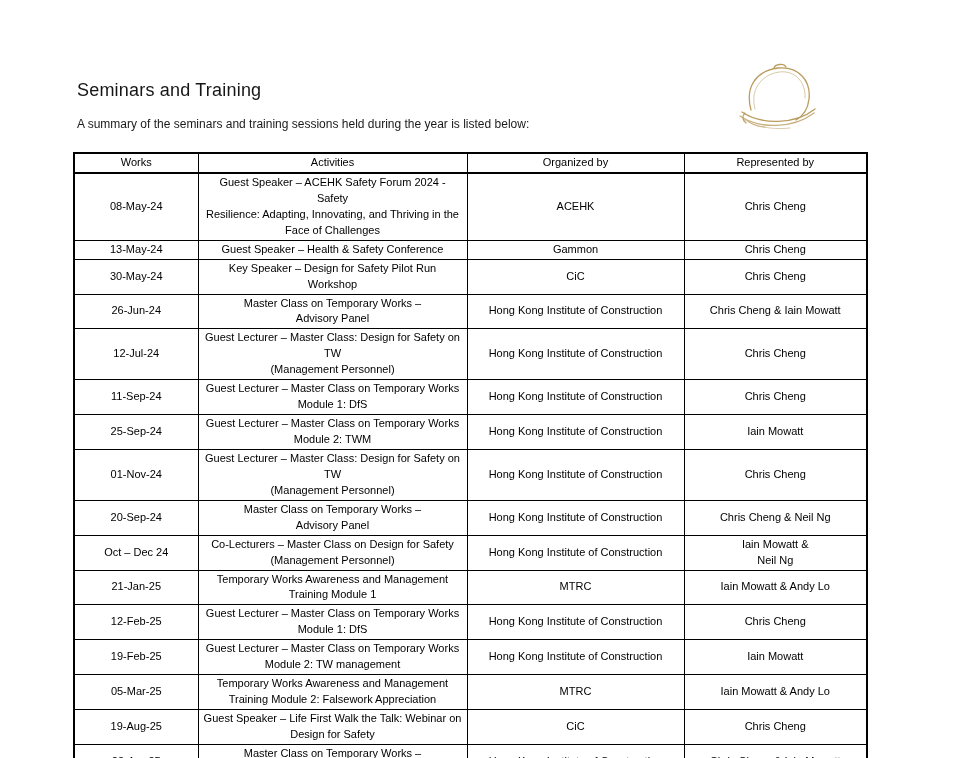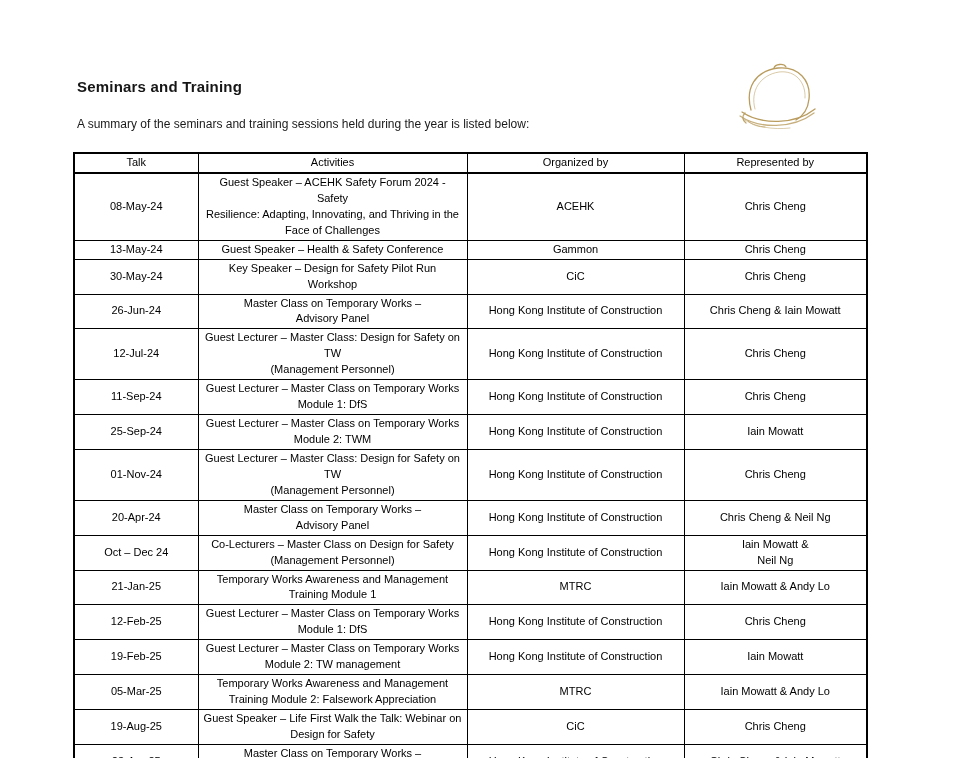--- a/index.html
+++ b/index.html
@@ -2,21 +2,21 @@
 <html><head>
 <meta charset="utf-8">
 <style>
   html,body{margin:0;padding:0;}
   body{
     width:980px;height:758px;position:relative;background:#ffffff;
     font-family:"Liberation Sans",sans-serif;color:#111;overflow:hidden;
   }
   .page-title{
     position:absolute;left:77px;top:68px;
-    font-size:15px;font-weight:bold;color:#161616;letter-spacing:.2px;
+    font-size:18px;font-weight:normal;color:#161616;letter-spacing:.2px;
   }
   .intro-text{
     position:absolute;left:77px;top:105px;
     font-size:12px;color:#1a1a1a;
   }
   
   .logo{position:absolute;left:735px;top:56px;width:132px;height:86px;}
   .logo svg{position:absolute;left:0;top:2px;}
   .logo-text{position:absolute;right:2px;top:24px;text-align:right;line-height:1;white-space:nowrap;}
   .logo-l1{font-size:12.5px;font-weight:bold;color:#151515;}
@@ -72,21 +72,21 @@
 
 <table class="seminars">
   <colgroup>
     <col class="c-date">
       <col class="c-act">
       <col class="c-org">
       <col class="c-rep">
   </colgroup>
   <thead>
     <tr>
-      <th>Talk</th>
+      <th>Works</th>
       <th>Activities</th>
       <th>Organized by</th>
       <th>Represented by</th>
     </tr>
   </thead>
   <tbody id="table-body">
       <tr>
         <td>08-May-24</td>
         <td>Guest Speaker – ACEHK Safety Forum 2024 - Safety
 Resilience: Adapting, Innovating, and Thriving in the
@@ -135,21 +135,21 @@
         <td>Iain Mowatt</td>
       </tr>
       <tr>
         <td>01-Nov-24</td>
         <td>Guest Lecturer – Master Class: Design for Safety on TW
 (Management Personnel)</td>
         <td>Hong Kong Institute of Construction</td>
         <td>Chris Cheng</td>
       </tr>
       <tr>
-        <td>20-Apr-24</td>
+        <td>20-Sep-24</td>
         <td>Master Class on Temporary Works –
 Advisory Panel</td>
         <td>Hong Kong Institute of Construction</td>
         <td>Chris Cheng &amp; Neil Ng</td>
       </tr>
       <tr>
         <td>Oct – Dec 24</td>
         <td>Co-Lecturers – Master Class on Design for Safety
 (Management Personnel)</td>
         <td>Hong Kong Institute of Construction</td>

